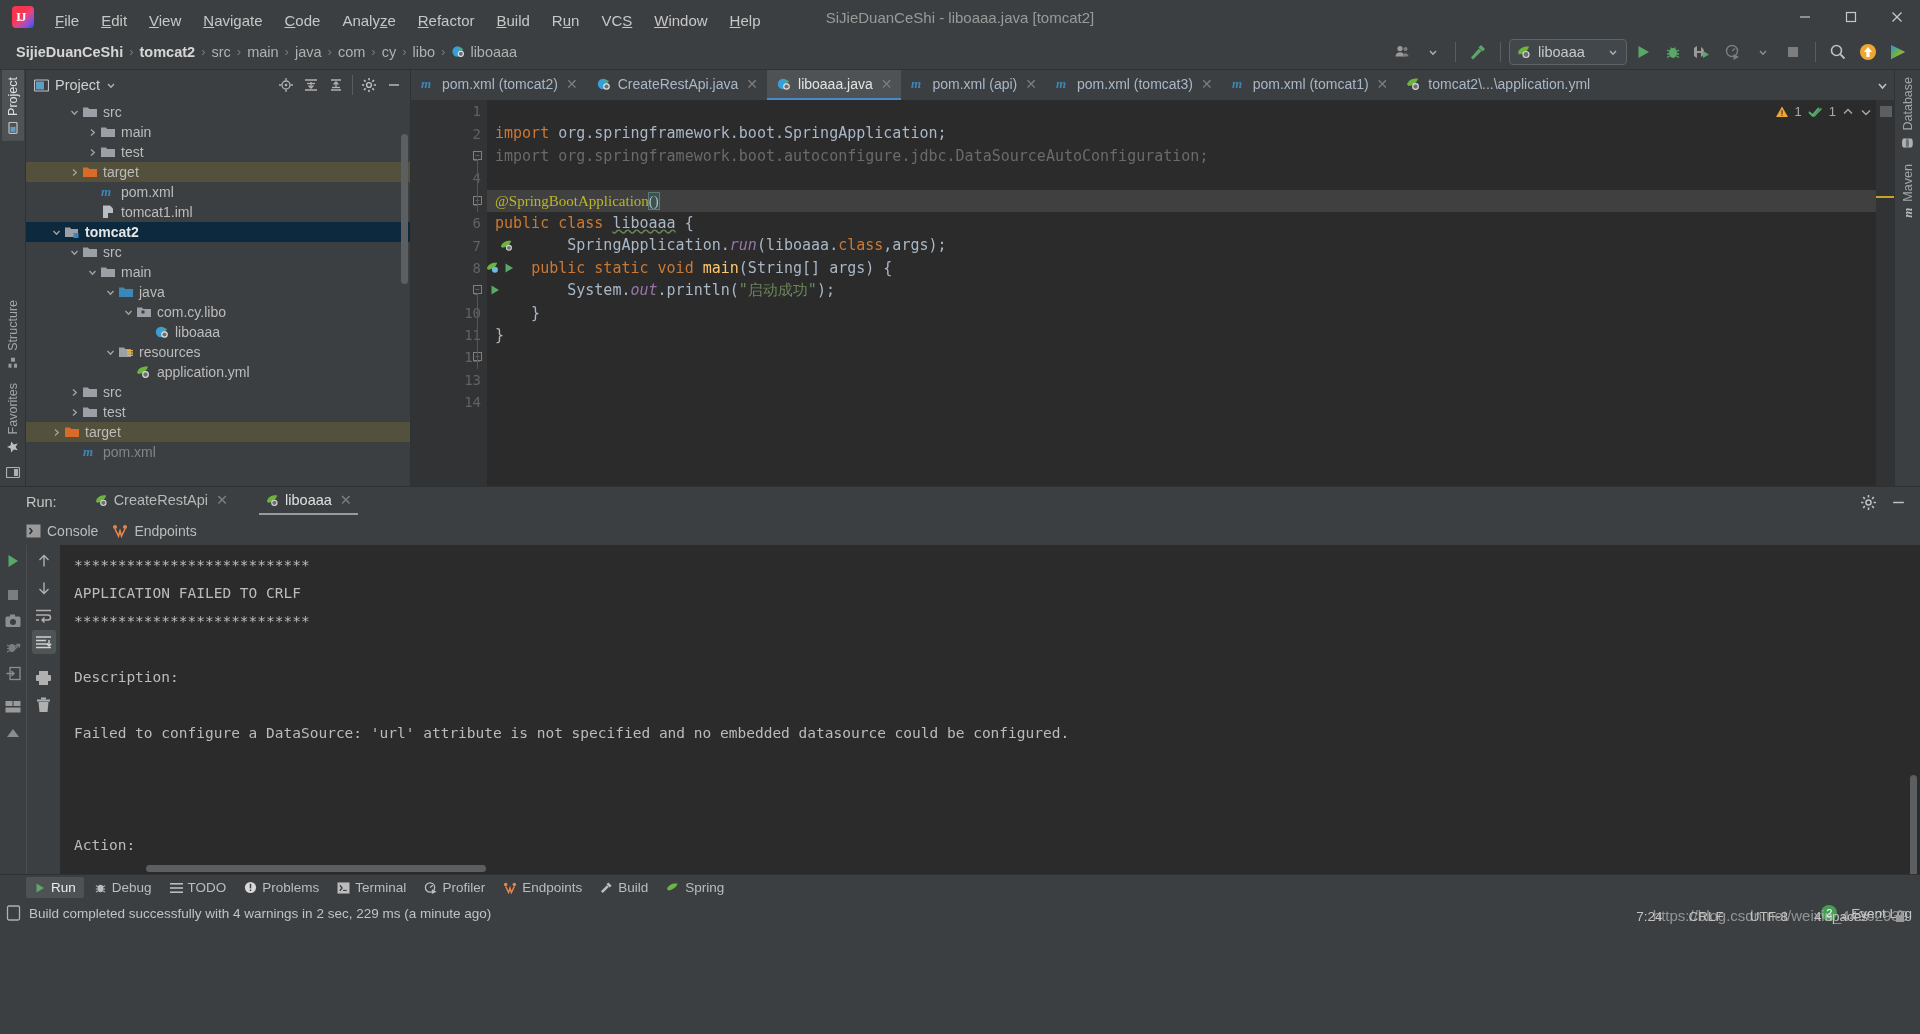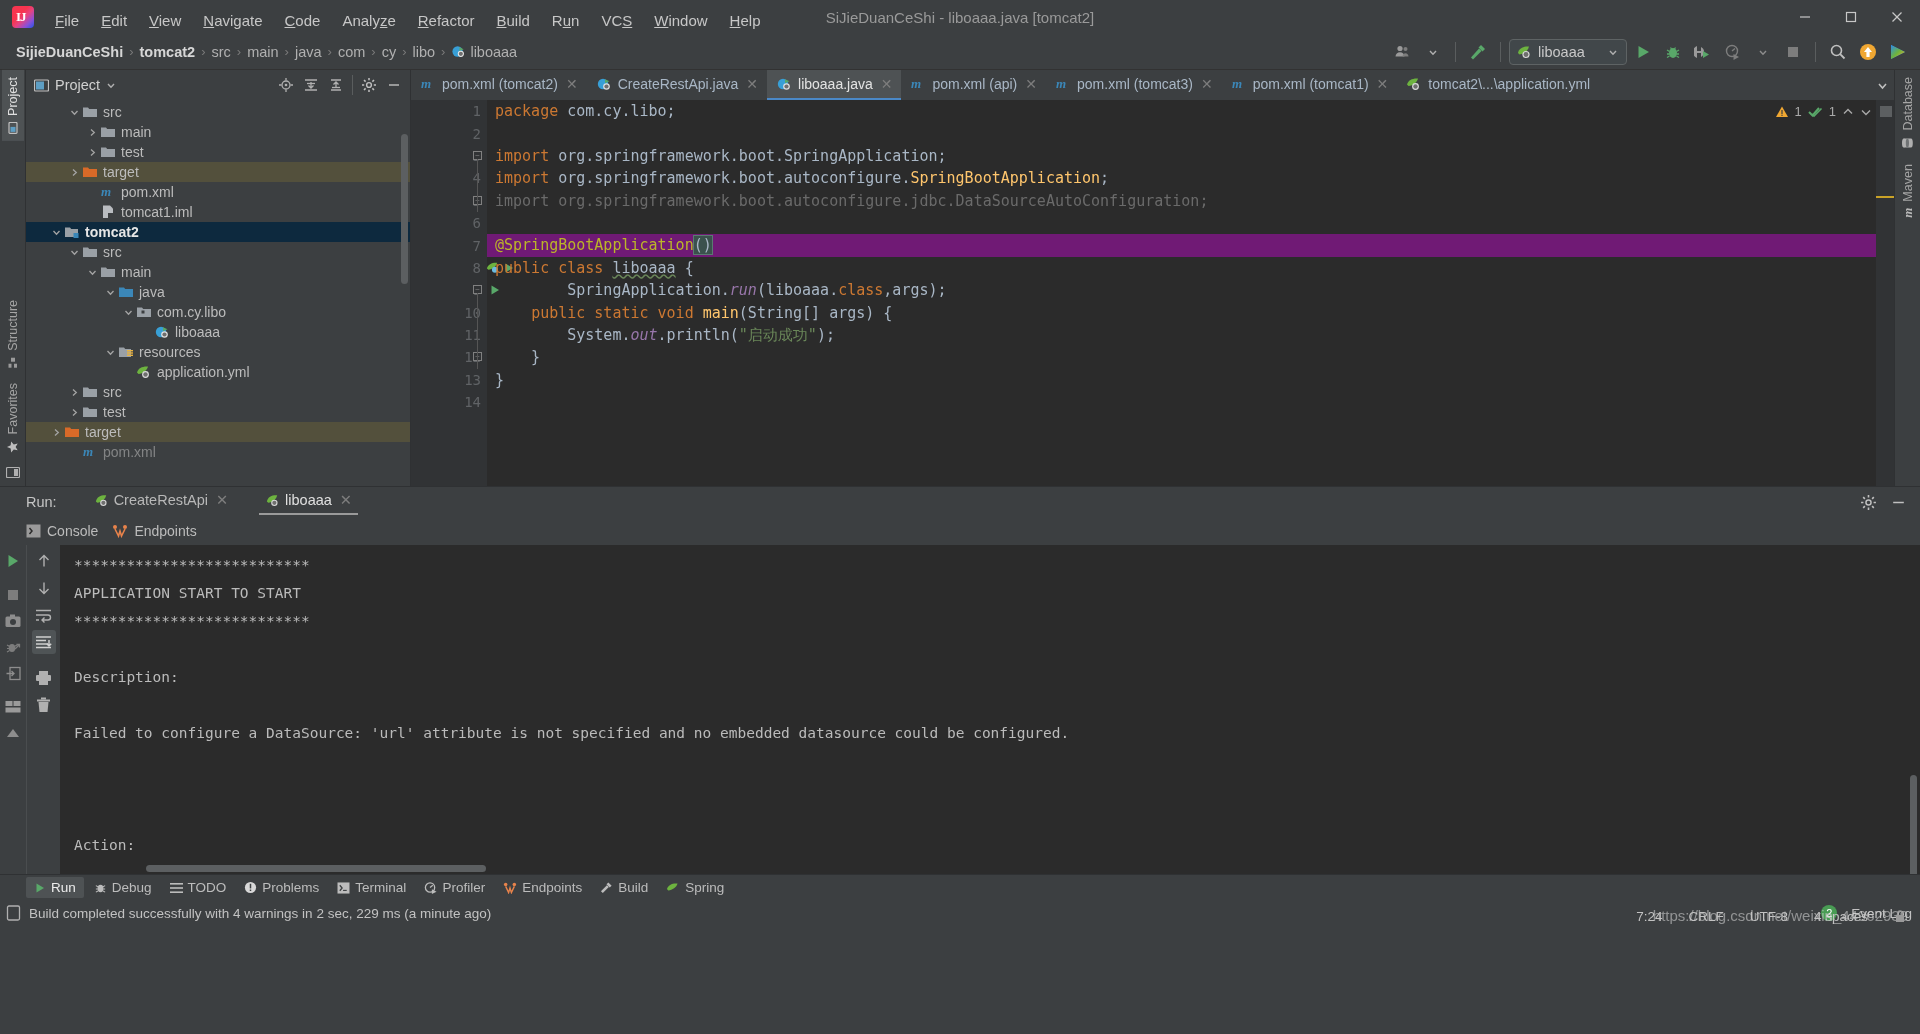--- a/index.html
+++ b/index.html
@@ -102,21 +102,21 @@
     color: #c0c0c0; flex: 0 0 24px; }
   .editorbody { flex: 1 1 auto; display: flex; min-height: 0; position: relative; background: #2b2b2b; }
   .gutter { width: 76px; flex: 0 0 76px; background: #313335; position: relative; }
   .gline { height: 22.4px; display: flex; align-items: center; justify-content: flex-end;
     font-family: "DejaVu Sans Mono", monospace; font-size: 14px; color: #606366; padding-right: 6px;
     position: relative; }
   .gmark { position: absolute; right: -28px; top: 0; height: 22.4px; display: flex; align-items: center; gap: 2px; }
   .codearea { flex: 1 1 auto; position: relative; overflow: hidden; }
   .cline { height: 22.4px; font-family: "DejaVu Sans Mono", monospace; font-size: 15px; color: #a9b7c6;
     white-space: pre; padding-left: 8px; line-height: 22.4px; }
-  .cline.curline { background: #701a75; }
+  .cline.curline { background: #404040; font-family: Liberation Serif, serif; }
   .kw { color: #cc7832; }
   .cls { color: #ffc66d; }
   .str { color: #6a8759; }
   .dim { color: #6a6a6a; }
   .fld { color: #9876aa; font-style: italic; }
   .ann { color: #bbb529; }
   .wavy { text-decoration: underline; text-decoration-style: wavy; text-decoration-color: #6a8759; }
   .caret-hl { background: #3b514d; outline: 1px solid #5a7a72; }
   .inspect { position: absolute; right: 0; top: 0; width: 18px; height: 100%; background: #313335; }
   .editor-status { position: absolute; right: 22px; top: 4px; display: flex; align-items: center; gap: 6px;
@@ -805,24 +805,22 @@
               <svg width="12" height="12" viewBox="0 0 12 12">
                   <path d="M2 7.5 L6 3.5 L10 7.5" fill="none" stroke="#a9a9a9" stroke-width="1.4"></path>
                 </svg>
             </span>
             <span>
               <svg width="12" height="12" viewBox="0 0 12 12">
                   <path d="M2 4.5 L6 8.5 L10 4.5" fill="none" stroke="#a9a9a9" stroke-width="1.4"></path>
                 </svg>
             </span>
           </div>
-        <div class="cline"><span class="kw">package </span><span>com.cy.libo;</span></div>
             <div class="cline">&nbsp;</div>
             <div class="cline"><span class="kw">import </span><span>org.springframework.boot.SpringApplication;</span></div>
-            <div class="cline"><span class="kw">import </span><span>org.springframework.boot.autoconfigure.</span><span class="cls">SpringBootApplication</span><span>;</span></div>
             <div class="cline"><span class="dim">import org.springframework.boot.autoconfigure.jdbc.DataSourceAutoConfiguration;</span></div>
             <div class="cline">&nbsp;</div>
             <div class="cline curline"><span class="ann">@SpringBootApplication</span><span class="caret-hl">()</span></div>
             <div class="cline"><span class="kw">public class </span><span class="wavy">liboaaa</span><span> {</span></div>
             <div class="cline"><span>        SpringApplication.</span><span class="fld">run</span><span>(liboaaa.</span><span class="kw">class</span><span>,args);</span></div>
             <div class="cline"><span>    </span><span class="kw">public static void </span><span class="cls">main</span><span>(String[] args) {</span></div>
             <div class="cline"><span>        System.</span><span class="fld">out</span><span>.println(</span><span class="str">"启动成功"</span><span>);</span></div>
             <div class="cline"><span>    }</span></div>
             <div class="cline"><span>}</span></div>
             <div class="cline">&nbsp;</div>
@@ -994,21 +992,21 @@
               <rect x="1" y="2.5" width="13" height="2" fill="#b0b0b0"></rect>
               <rect x="5" y="0.5" width="5" height="2" fill="#b0b0b0"></rect>
               <path d="M2.5 5 L12.5 5 L11.5 15 L3.5 15 Z" fill="#b0b0b0"></path>
             </svg>
         </div>
       </div>
       <div class="console" id="console">
         <div class="console-scroll-v"></div>
         <div class="console-scroll-h"></div>
       <div class="coline">***************************</div>
-          <div class="coline">APPLICATION START TO START</div>
+          <div class="coline">APPLICATION FAILED TO CRLF</div>
           <div class="coline">***************************</div>
           <div class="coline">&nbsp;</div>
           <div class="coline">Description:</div>
           <div class="coline">&nbsp;</div>
           <div class="coline">Failed to configure a DataSource: 'url' attribute is not specified and no embedded datasource could be configured.</div>
           <div class="coline">&nbsp;</div>
           <div class="coline">&nbsp;</div>
           <div class="coline">&nbsp;</div>
           <div class="coline">Action:</div>
         </div>

